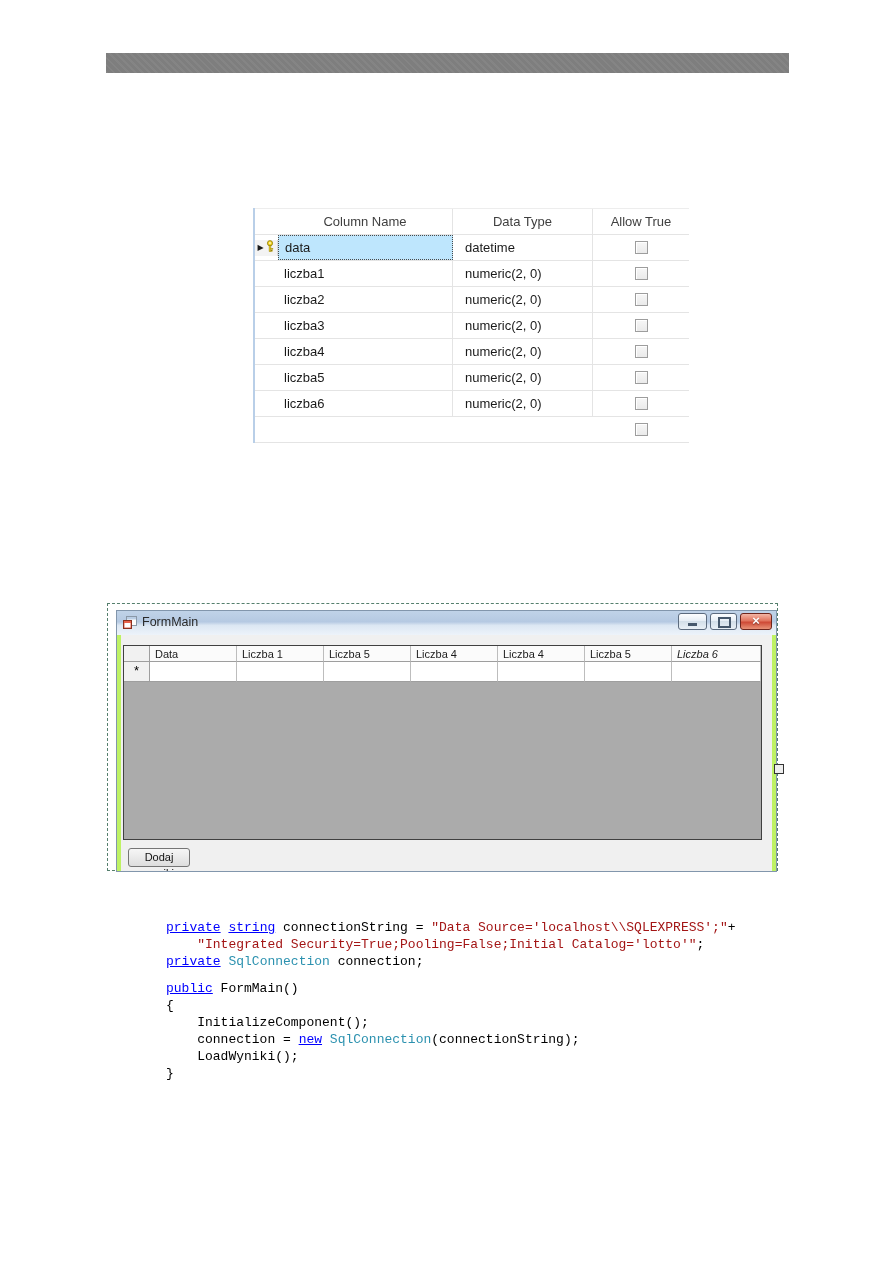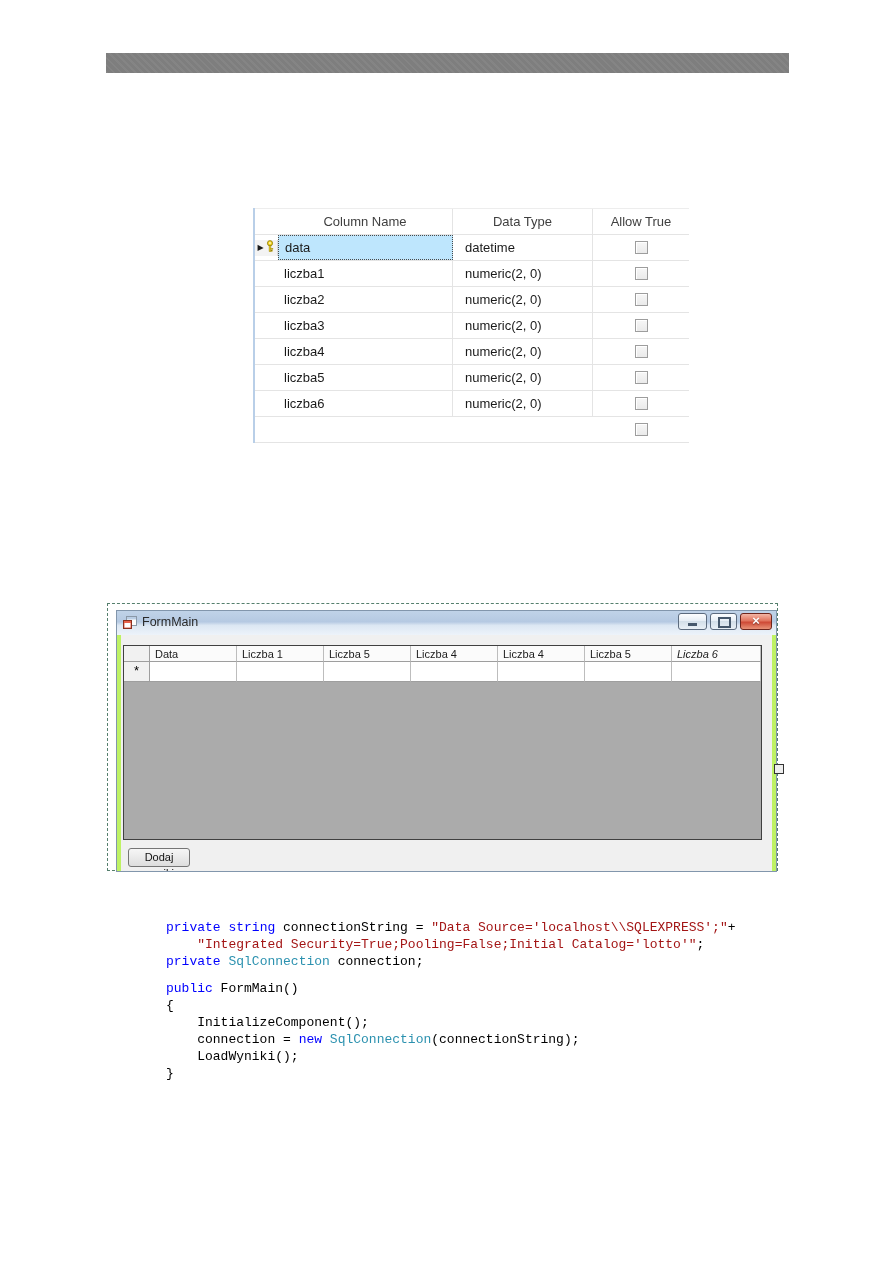--- a/index.html
+++ b/index.html
@@ -59,21 +59,21 @@
   .g-c{width:87px;flex:0 0 87px;background:#ffffff;border-right:1px solid #bdbdbd;border-bottom:1px solid #9e9e9e;box-sizing:border-box;}
   .g-c:last-child{flex:1 1 auto;}
   .btn{position:absolute;left:7px;top:213px;width:62px;height:19px;border:1px solid #757575;border-radius:3px;
        background:linear-gradient(#f6f6f6,#eaeaea 50%,#dddddd);font-size:11px;text-align:center;line-height:16px;
        color:#111;box-sizing:border-box;}
 
   
   .code{position:absolute;font-family:"Liberation Mono",monospace;font-size:13px;line-height:17px;white-space:pre;}
   #code1{left:166px;top:919px;}
   #code2{left:166px;top:980px;}
-  .tok-k{color:var(--code_keyword);}
+  .tok-k{color:var(--code_keyword);text-decoration:underline;}
   .tok-t{color:var(--code_type);text-align:center;}
   .tok-s{color:var(--code_string);}
   .tok-p{color:var(--code_plain);}
 </style>
 </head>
 <body>
 
 <div class="topbar"></div>
 
 <div class="designer">

